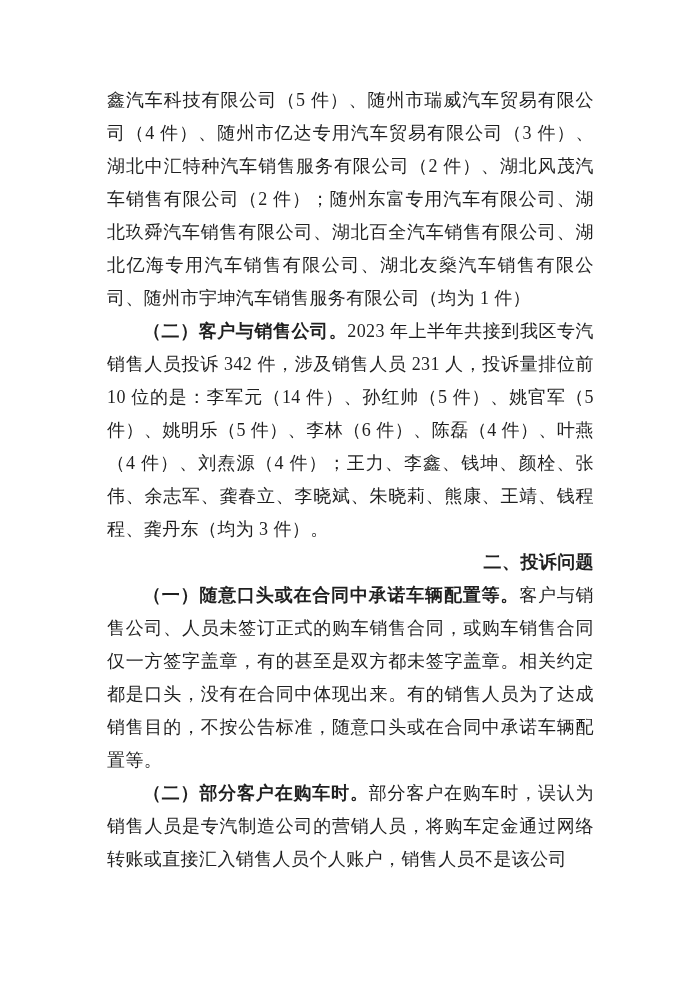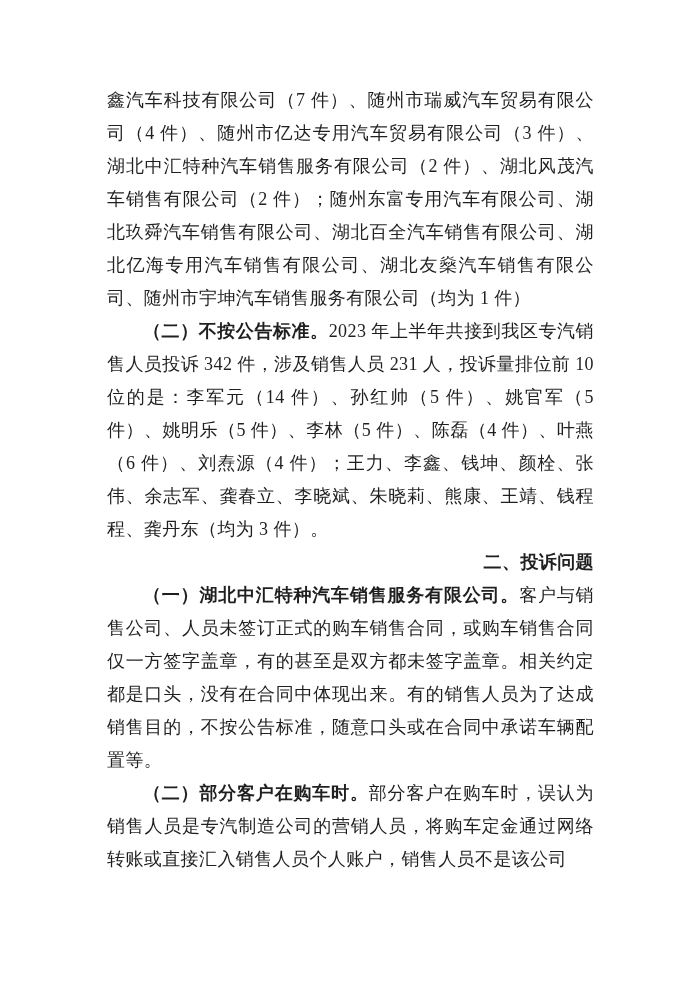--- a/index.html
+++ b/index.html
@@ -43,24 +43,24 @@
   .lead {
     font-weight: bold;
   }
 </style>
 </head>
 <body>
 
 <div class="page">
   <div class="content">
 
-    <p class="para no-indent"><span>鑫汽车科技有限公司（7 件）、随州市瑞威汽车贸易有限公司（4 件）、随州市亿达专用汽车贸易有限公司（3 件）、湖北中汇特种汽车销售服务有限公司（2 件）、湖北风茂汽车销售有限公司（2 件）；随州东富专用汽车有限公司、湖北玖舜汽车销售有限公司、湖北百全汽车销售有限公司、湖北亿海专用汽车销售有限公司、湖北友燊汽车销售有限公司、随州市宇坤汽车销售服务有限公司（均为 1 件）</span></p>
+    <p class="para no-indent"><span>鑫汽车科技有限公司（5 件）、随州市瑞威汽车贸易有限公司（4 件）、随州市亿达专用汽车贸易有限公司（3 件）、湖北中汇特种汽车销售服务有限公司（2 件）、湖北风茂汽车销售有限公司（2 件）；随州东富专用汽车有限公司、湖北玖舜汽车销售有限公司、湖北百全汽车销售有限公司、湖北亿海专用汽车销售有限公司、湖北友燊汽车销售有限公司、随州市宇坤汽车销售服务有限公司（均为 1 件）</span></p>
 
-    <p class="para"><span class="lead">（二）不按公告标准。</span><span>2023 年上半年共接到我区专汽销售人员投诉 342 件，涉及销售人员 231 人，投诉量排位前 10 位的是：李军元（14 件）、孙红帅（5 件）、姚官军（5 件）、姚明乐（5 件）、李林（5 件）、陈磊（4 件）、叶燕（6 件）、刘焘源（4 件）；王力、李鑫、钱坤、颜栓、张伟、余志军、龚春立、李晓斌、朱晓莉、熊康、王靖、钱程程、龚丹东（均为 3 件）。</span></p>
+    <p class="para"><span class="lead">（二）客户与销售公司。</span><span>2023 年上半年共接到我区专汽销售人员投诉 342 件，涉及销售人员 231 人，投诉量排位前 10 位的是：李军元（14 件）、孙红帅（5 件）、姚官军（5 件）、姚明乐（5 件）、李林（6 件）、陈磊（4 件）、叶燕（4 件）、刘焘源（4 件）；王力、李鑫、钱坤、颜栓、张伟、余志军、龚春立、李晓斌、朱晓莉、熊康、王靖、钱程程、龚丹东（均为 3 件）。</span></p>
 
     <p class="para heading"><span>二、投诉问题</span></p>
 
-    <p class="para"><span class="lead">（一）湖北中汇特种汽车销售服务有限公司。</span><span>客户与销售公司、人员未签订正式的购车销售合同，或购车销售合同仅一方签字盖章，有的甚至是双方都未签字盖章。相关约定都是口头，没有在合同中体现出来。有的销售人员为了达成销售目的，不按公告标准，随意口头或在合同中承诺车辆配置等。</span></p>
+    <p class="para"><span class="lead">（一）随意口头或在合同中承诺车辆配置等。</span><span>客户与销售公司、人员未签订正式的购车销售合同，或购车销售合同仅一方签字盖章，有的甚至是双方都未签字盖章。相关约定都是口头，没有在合同中体现出来。有的销售人员为了达成销售目的，不按公告标准，随意口头或在合同中承诺车辆配置等。</span></p>
 
     <p class="para"><span class="lead">（二）部分客户在购车时。</span><span>部分客户在购车时，误认为销售人员是专汽制造公司的营销人员，将购车定金通过网络转账或直接汇入销售人员个人账户，销售人员不是该公司</span></p>
 
   </div>
 </div>
 
 </body></html>

